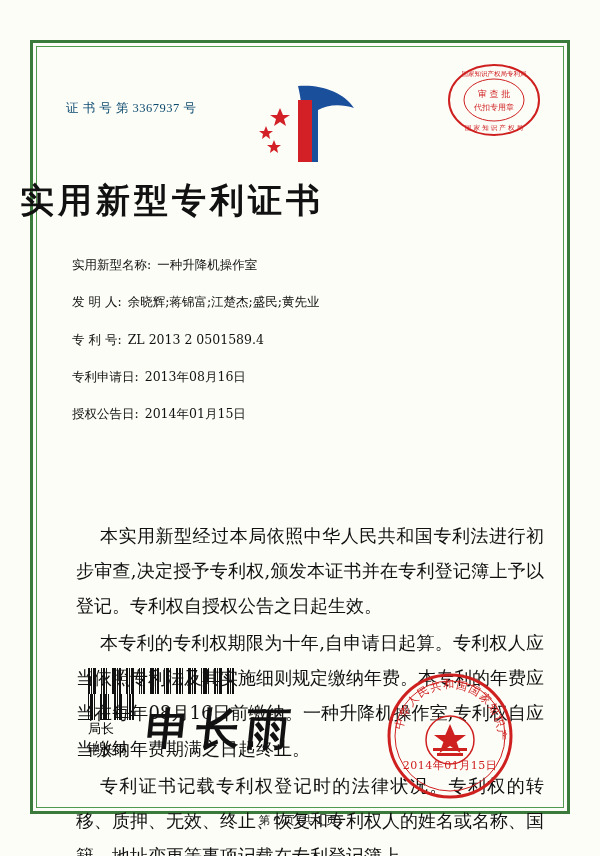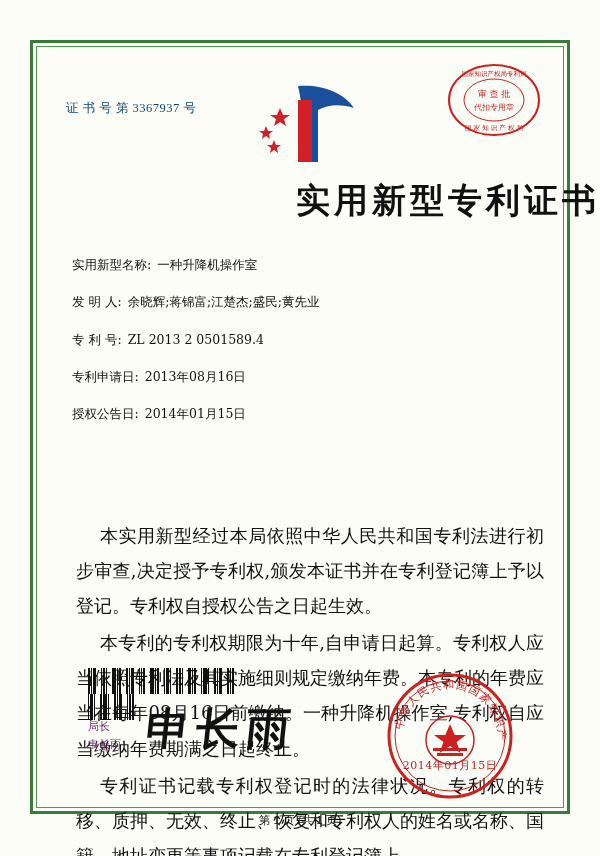--- a/index.html
+++ b/index.html
@@ -81,26 +81,27 @@
     top: 62px;
     width: 96px;
     height: 76px;
   }
 
   .doc-title {
     position: absolute;
     left: 0;
     right: 0;
     top: 178px;
-    text-align: right;
+    text-align: left;
     font-size: 34px;
     font-weight: bold;
     letter-spacing: 4px;
     color: #111;
     font-family: "DejaVu Serif", serif;
+    padding-left: 20px;
   }
 
   
   .fields {
     position: absolute;
     left: 72px;
     top: 256px;
     right: 60px;
   }
   .field-row {
@@ -154,23 +155,23 @@
     height: 100%;
     margin-right: 1px;
     vertical-align: top;
   }
 
   
   .sign-label {
     position: absolute;
     left: 88px;
     top: 718px;
-    font-size: 11px;
+    font-size: 13px;
     line-height: 1.65;
-    color: #701a75;
+    color: #000000;
     font-family: "DejaVu Serif", serif;
   }
   .signature {
     position: absolute;
     left: 146px;
     top: 700px;
     font-size: 44px;
     color: #111;
     font-family: "DejaVu Serif", serif;
     font-weight: bold;

